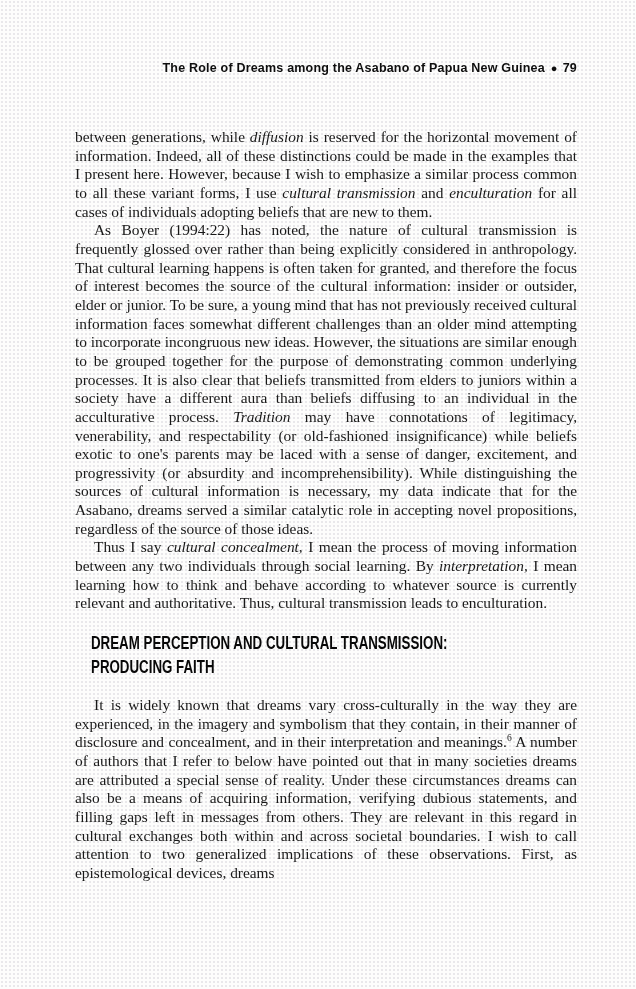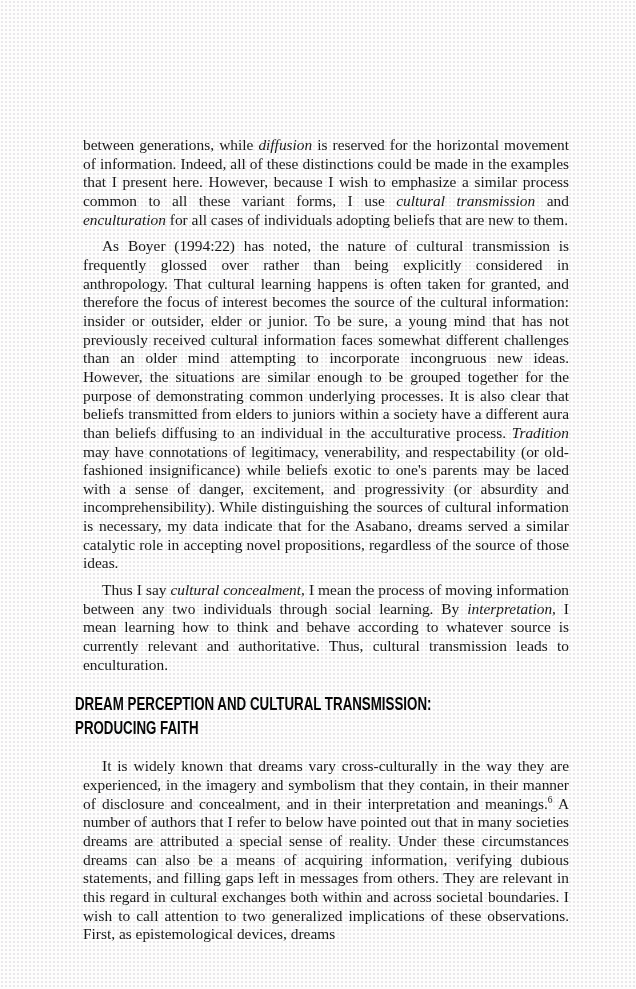--- a/index.html
+++ b/index.html
@@ -41,56 +41,59 @@
     position: absolute;
     top: 128px;
     left: 75px;
     width: 502px;
     font-size: 15.4px;
     line-height: 18.65px;
     text-align: justify;
     color: #181818;
   }
   .text-block p {
-    margin: 8px;
+    margin: 0;
     padding: 0;
     font-family: Liberation Serif, serif;
   }
   .text-block p.indent {
     text-indent: 19px;
   }
   .text-block em {
     font-style: italic;
   }
   .text-block sup {
     font-size: 0.62em;
     vertical-align: super;
     line-height: 0;
   }
   .text-block h2 {
-    margin: 18px 0 17px 0;
+    margin: 18px 0 17px 16px;
     padding: 0;
     font-family: "Liberation Sans", sans-serif;
     font-weight: bold;
     color: #080808;
     text-align: left;
   }
   .text-block h2 .hline {
     display: block;
     font-size: 18.5px;
     line-height: 24px;
     white-space: nowrap;
     transform: scaleX(0.72);
     transform-origin: 0 50%;
   }
 </style>
 </head>
 <body>
 
 <div class="page">
+  <div class="running-head">
+    <span>The Role of Dreams among the Asabano of Papua New Guinea</span><span class="bullet">●</span><span>79</span>
+  </div>
   <div class="text-block">
       <p><span>between generations, while </span><em>diffusion</em><span> is reserved for the horizontal movement of information. Indeed, all of these distinctions could be made in the examples that I present here. However, because I wish to emphasize a similar process common to all these variant forms, I use </span><em>cultural transmission</em><span> and </span><em>enculturation</em><span> for all cases of individuals adopting beliefs that are new to them.</span></p>
       <p class="indent"><span>As Boyer (1994:22) has noted, the nature of cultural transmission is frequently glossed over rather than being explicitly considered in anthropology. That cultural learning happens is often taken for granted, and therefore the focus of interest becomes the source of the cultural information: insider or outsider, elder or junior. To be sure, a young mind that has not previously received cultural information faces somewhat different challenges than an older mind attempting to incorporate incongruous new ideas. However, the situations are similar enough to be grouped together for the purpose of demonstrating common underlying processes. It is also clear that beliefs transmitted from elders to juniors within a society have a different aura than beliefs diffusing to an individual in the acculturative process. </span><em>Tradition</em><span> may have connotations of legitimacy, venerability, and respectability (or old-fashioned insignificance) while beliefs exotic to one's parents may be laced with a sense of danger, excitement, and progressivity (or absurdity and incomprehensibility). While distinguishing the sources of cultural information is necessary, my data indicate that for the Asabano, dreams served a similar catalytic role in accepting novel propositions, regardless of the source of those ideas.</span></p>
       <p class="indent"><span>Thus I say </span><em>cultural concealment,</em><span> I mean the process of moving information between any two individuals through social learning. By </span><em>interpretation,</em><span> I mean learning how to think and behave according to whatever source is currently relevant and authoritative. Thus, cultural transmission leads to enculturation.</span></p>
       <h2>
         <span class="hline">DREAM PERCEPTION AND CULTURAL TRANSMISSION:</span>
         <span class="hline">PRODUCING FAITH</span>
       </h2>
       <p class="indent"><span>It is widely known that dreams vary cross-culturally in the way they are experienced, in the imagery and symbolism that they contain, in their manner of disclosure and concealment, and in their interpretation and meanings.</span><sup>6</sup><span> A number of authors that I refer to below have pointed out that in many societies dreams are attributed a special sense of reality. Under these circumstances dreams can also be a means of acquiring information, verifying dubious statements, and filling gaps left in messages from others. They are relevant in this regard in cultural exchanges both within and across societal boundaries. I wish to call attention to two generalized implications of these observations. First, as epistemological devices, dreams</span></p>
     </div>

